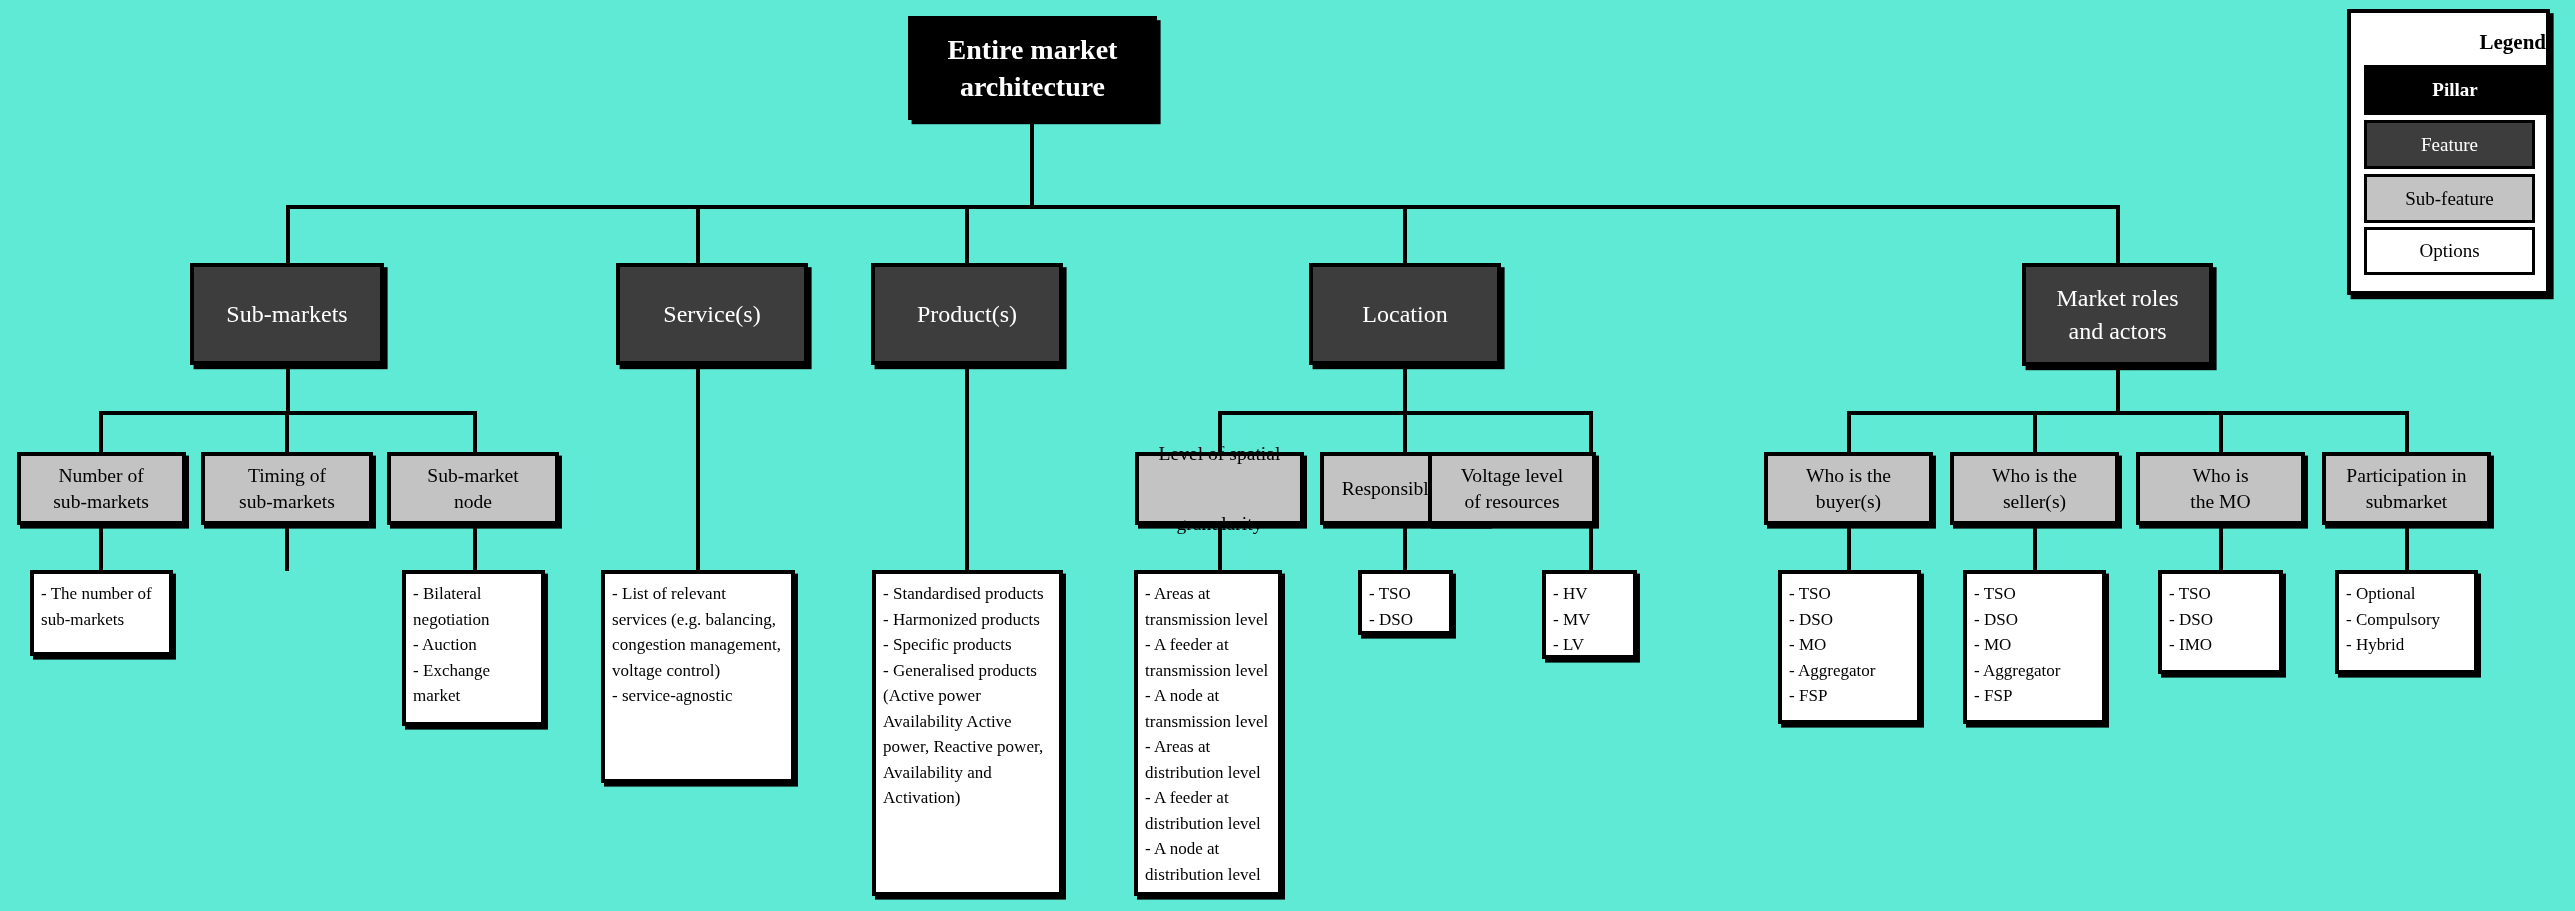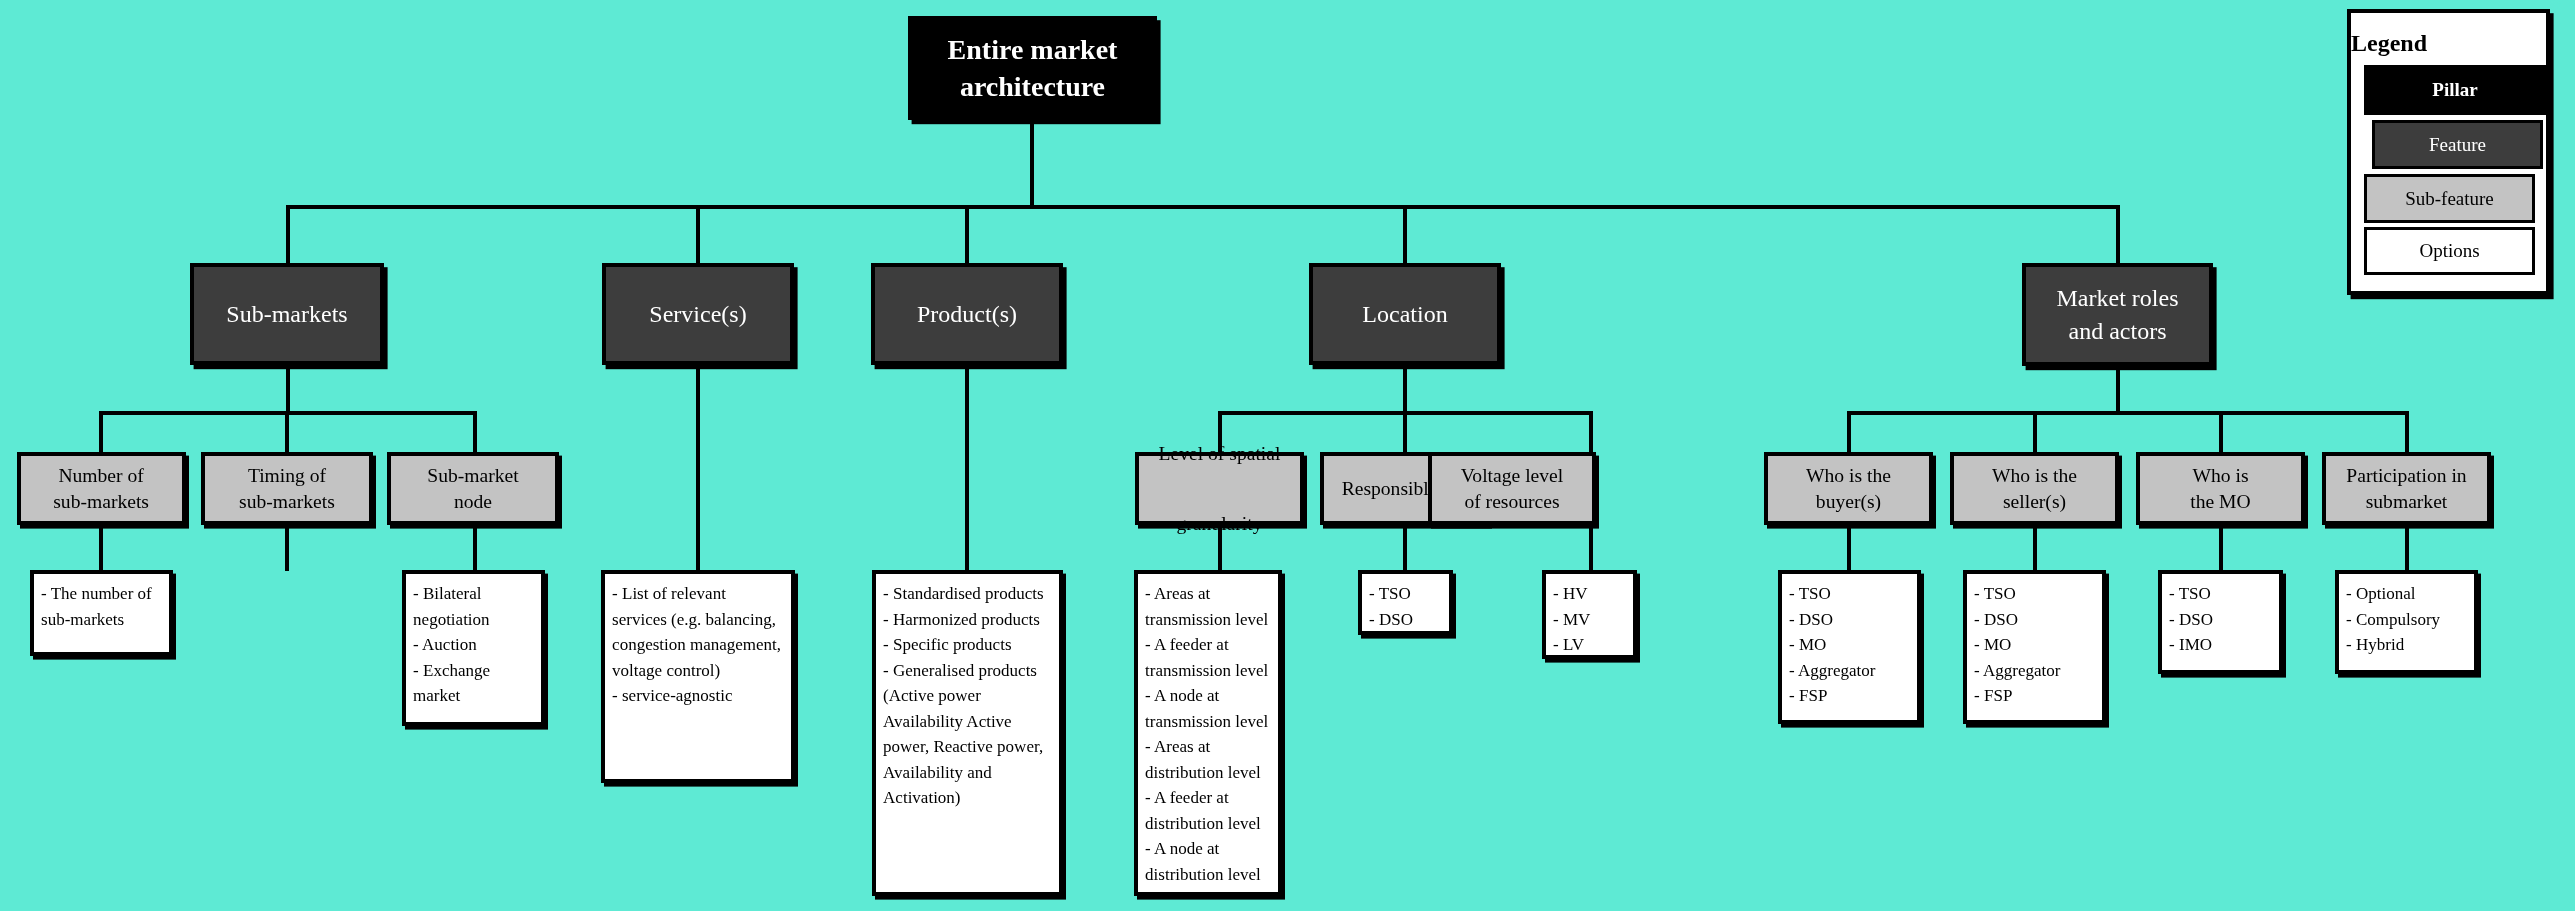--- a/index.html
+++ b/index.html
@@ -42,30 +42,30 @@
     text-align:left;
   }
   .line{position:absolute;background:#000000;}
   
   .legend{
     position:absolute;box-sizing:border-box;
     background:#ffffff;border:4.2px solid #000000;
     box-shadow:3.6px 4.2px 0 #000000;
   }
   .legend-title{
-    position:absolute;width:100%;text-align:left;
-    font-weight:bold;font-size:24px;
+    position:absolute;width:100%;text-align:right;
+    font-weight:bold;font-size:21px;
   }
   .legend-item{
     position:absolute;box-sizing:border-box;
     display:flex;align-items:center;justify-content:center;
     text-align:center;font-size:19px;
   }
   .legend-pillar{background:#000000;color:#ffffff;font-weight:bold;border:3px solid #000000;}
-  .legend-feature{background:#3d3d3d;color:#ffffff;border:3px solid #000000;margin-left:8px;}
+  .legend-feature{background:#3d3d3d;color:#ffffff;border:3px solid #000000;}
   .legend-subfeature{background:#c3c3c3;color:#000000;border:3px solid #000000;}
   .legend-options{background:#ffffff;color:#000000;border:3px solid #000000;}
 </style>
 </head>
 <body>
 
 <div id="canvas">
 
   <div class="line" style="left:1030px;top:120px;width:3.6px;height:89px;"></div>
 
@@ -108,21 +108,21 @@
   <div class="line" style="left:2033px;top:525px;width:3.6px;height:46px;"></div>
   <div class="line" style="left:2219px;top:525px;width:3.6px;height:46px;"></div>
   <div class="line" style="left:2405px;top:525px;width:3.6px;height:46px;"></div>
 
   <div class="box pillar" style="left:908px;top:16px;width:249px;height:104px;">
       <div>Entire market</div>
       <div>architecture</div>
     </div>
 
   <div class="box feature" style="left:190px;top:263px;width:194px;height:102px;">Sub-markets</div>
-  <div class="box feature" style="left:602px;top:263px;width:192px;height:102px;">Service(s)</div>
+  <div class="box feature" style="left:616px;top:263px;width:192px;height:102px;">Service(s)</div>
   <div class="box feature" style="left:871px;top:263px;width:192px;height:102px;">Product(s)</div>
   <div class="box feature" style="left:1309px;top:263px;width:192px;height:102px;">Location</div>
   <div class="box feature" style="left:2022px;top:263px;width:191px;height:103px;">
       <div>Market roles</div>
       <div>and actors</div>
     </div>
 
   <div class="box subfeature" style="left:16.6px;top:452px;width:169px;height:73px;">
       <div>Number of</div>
       <div>sub-markets</div>

